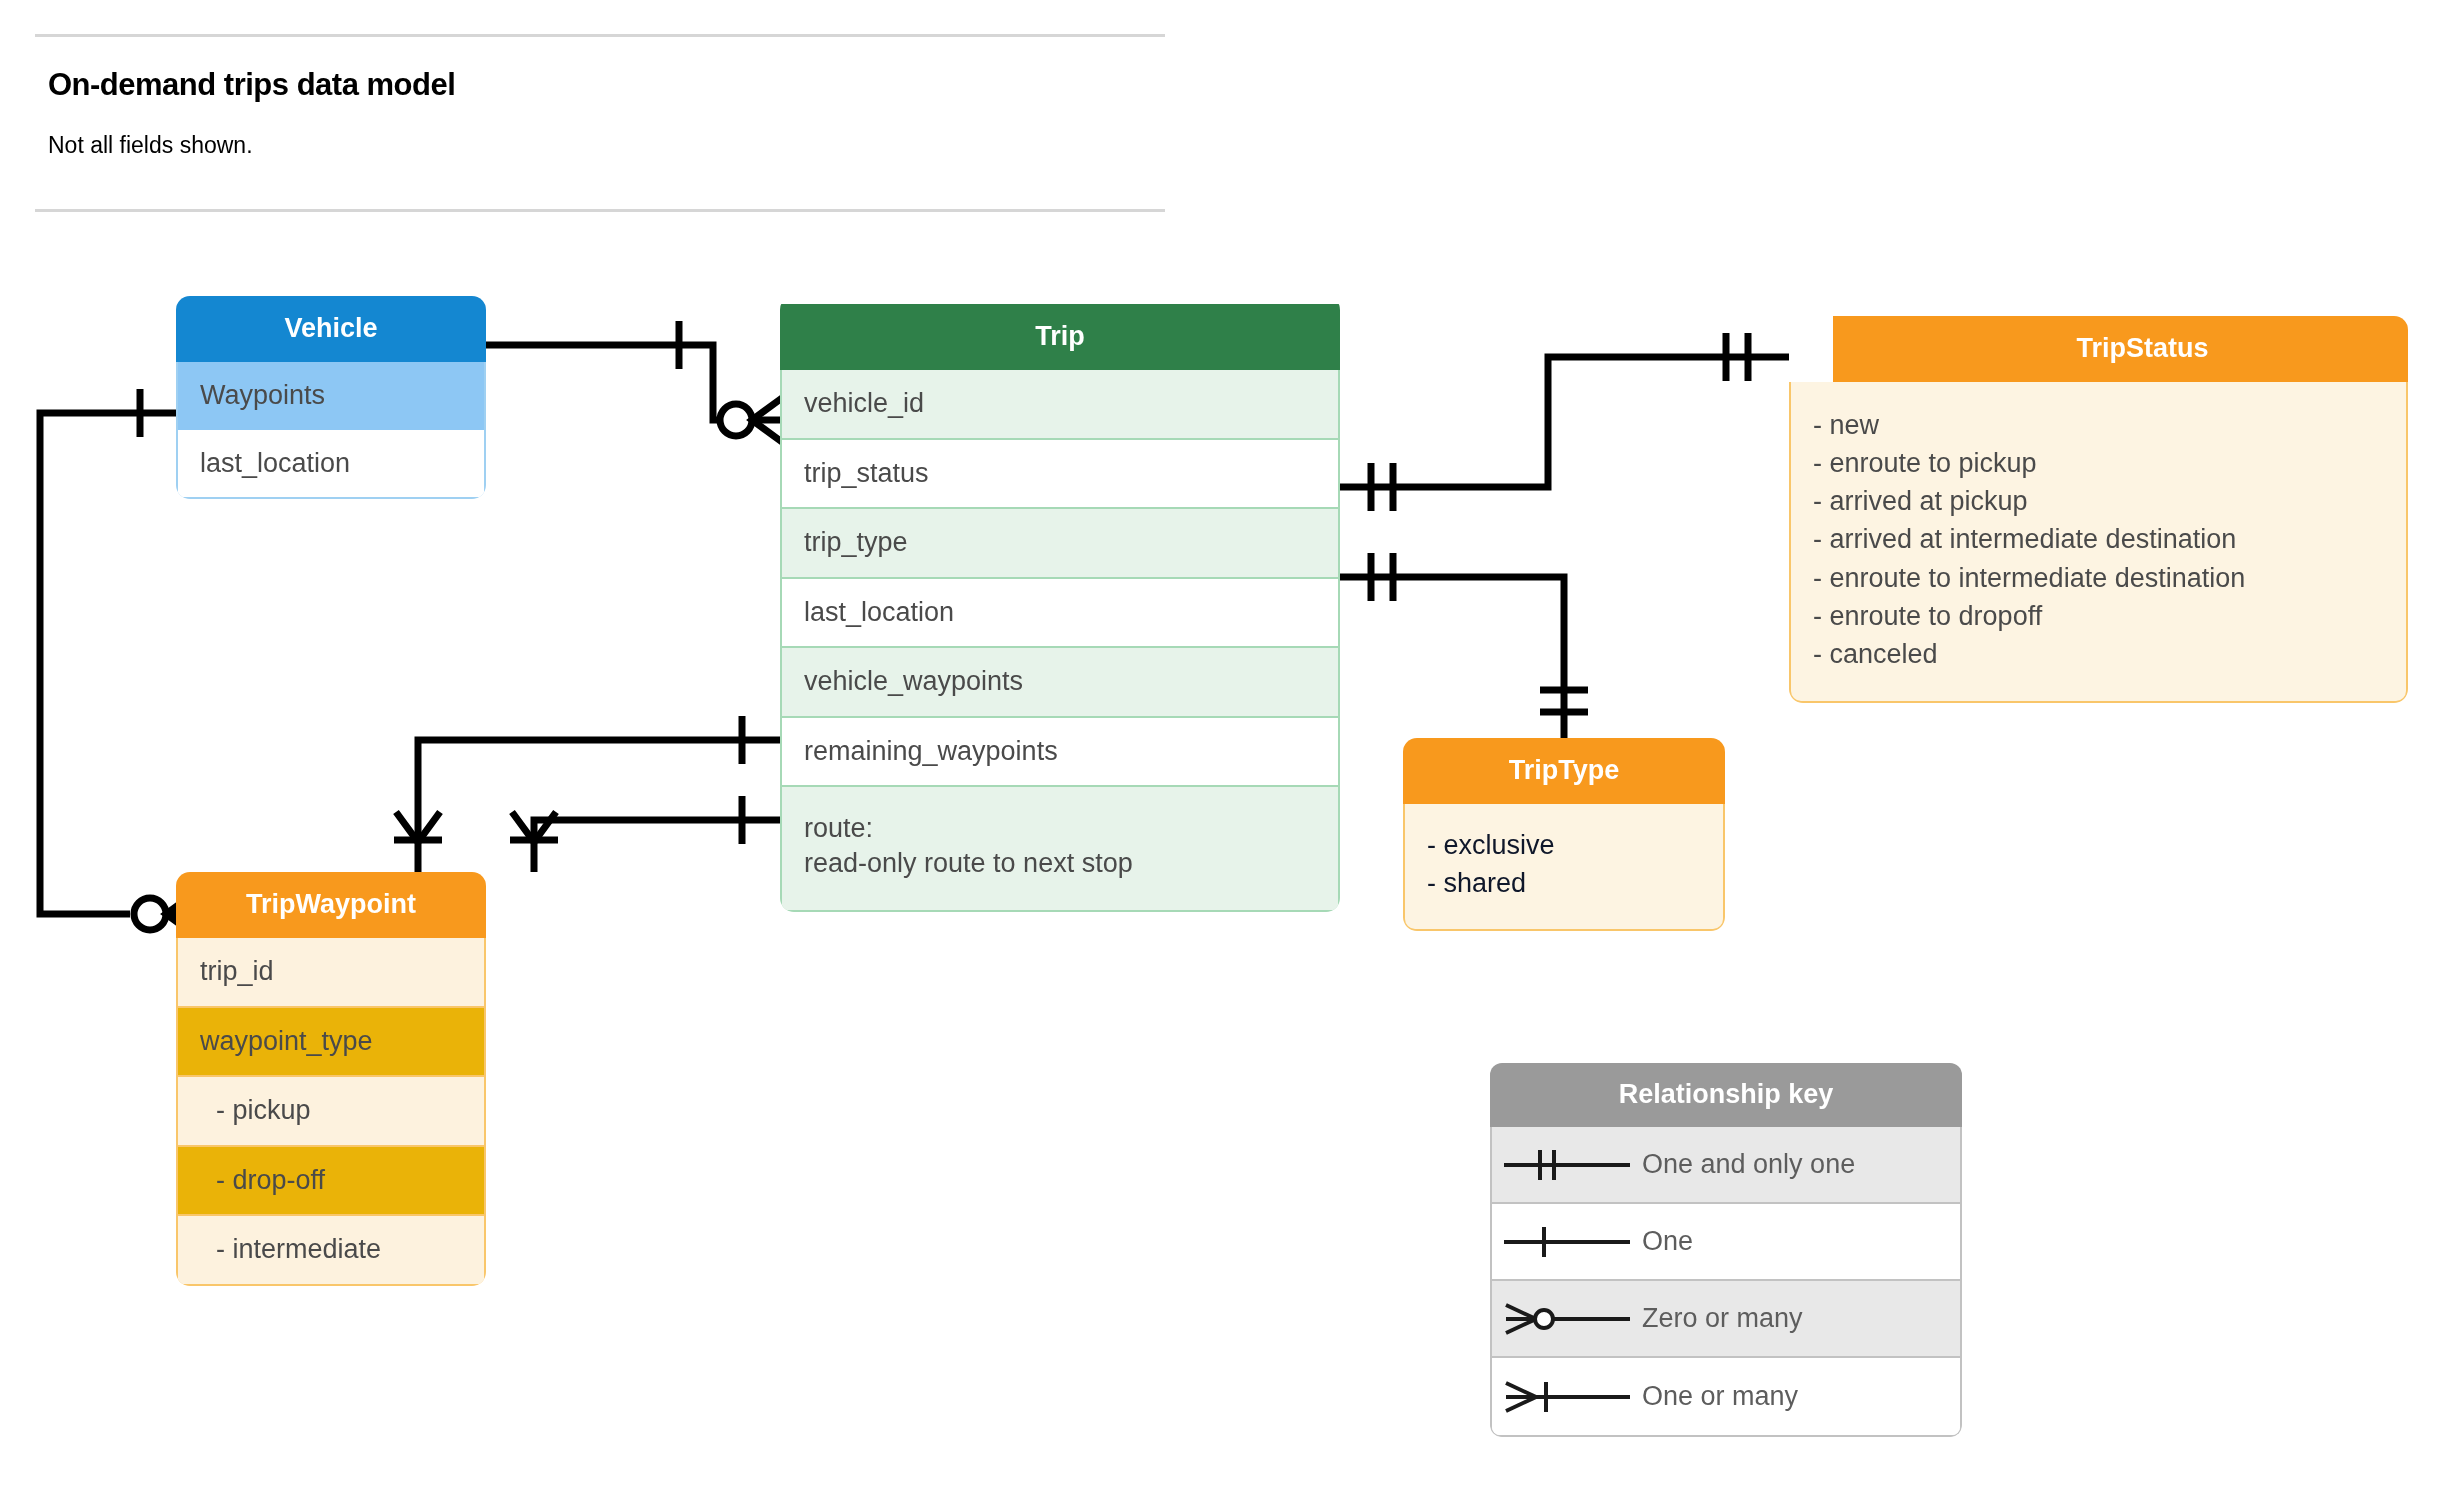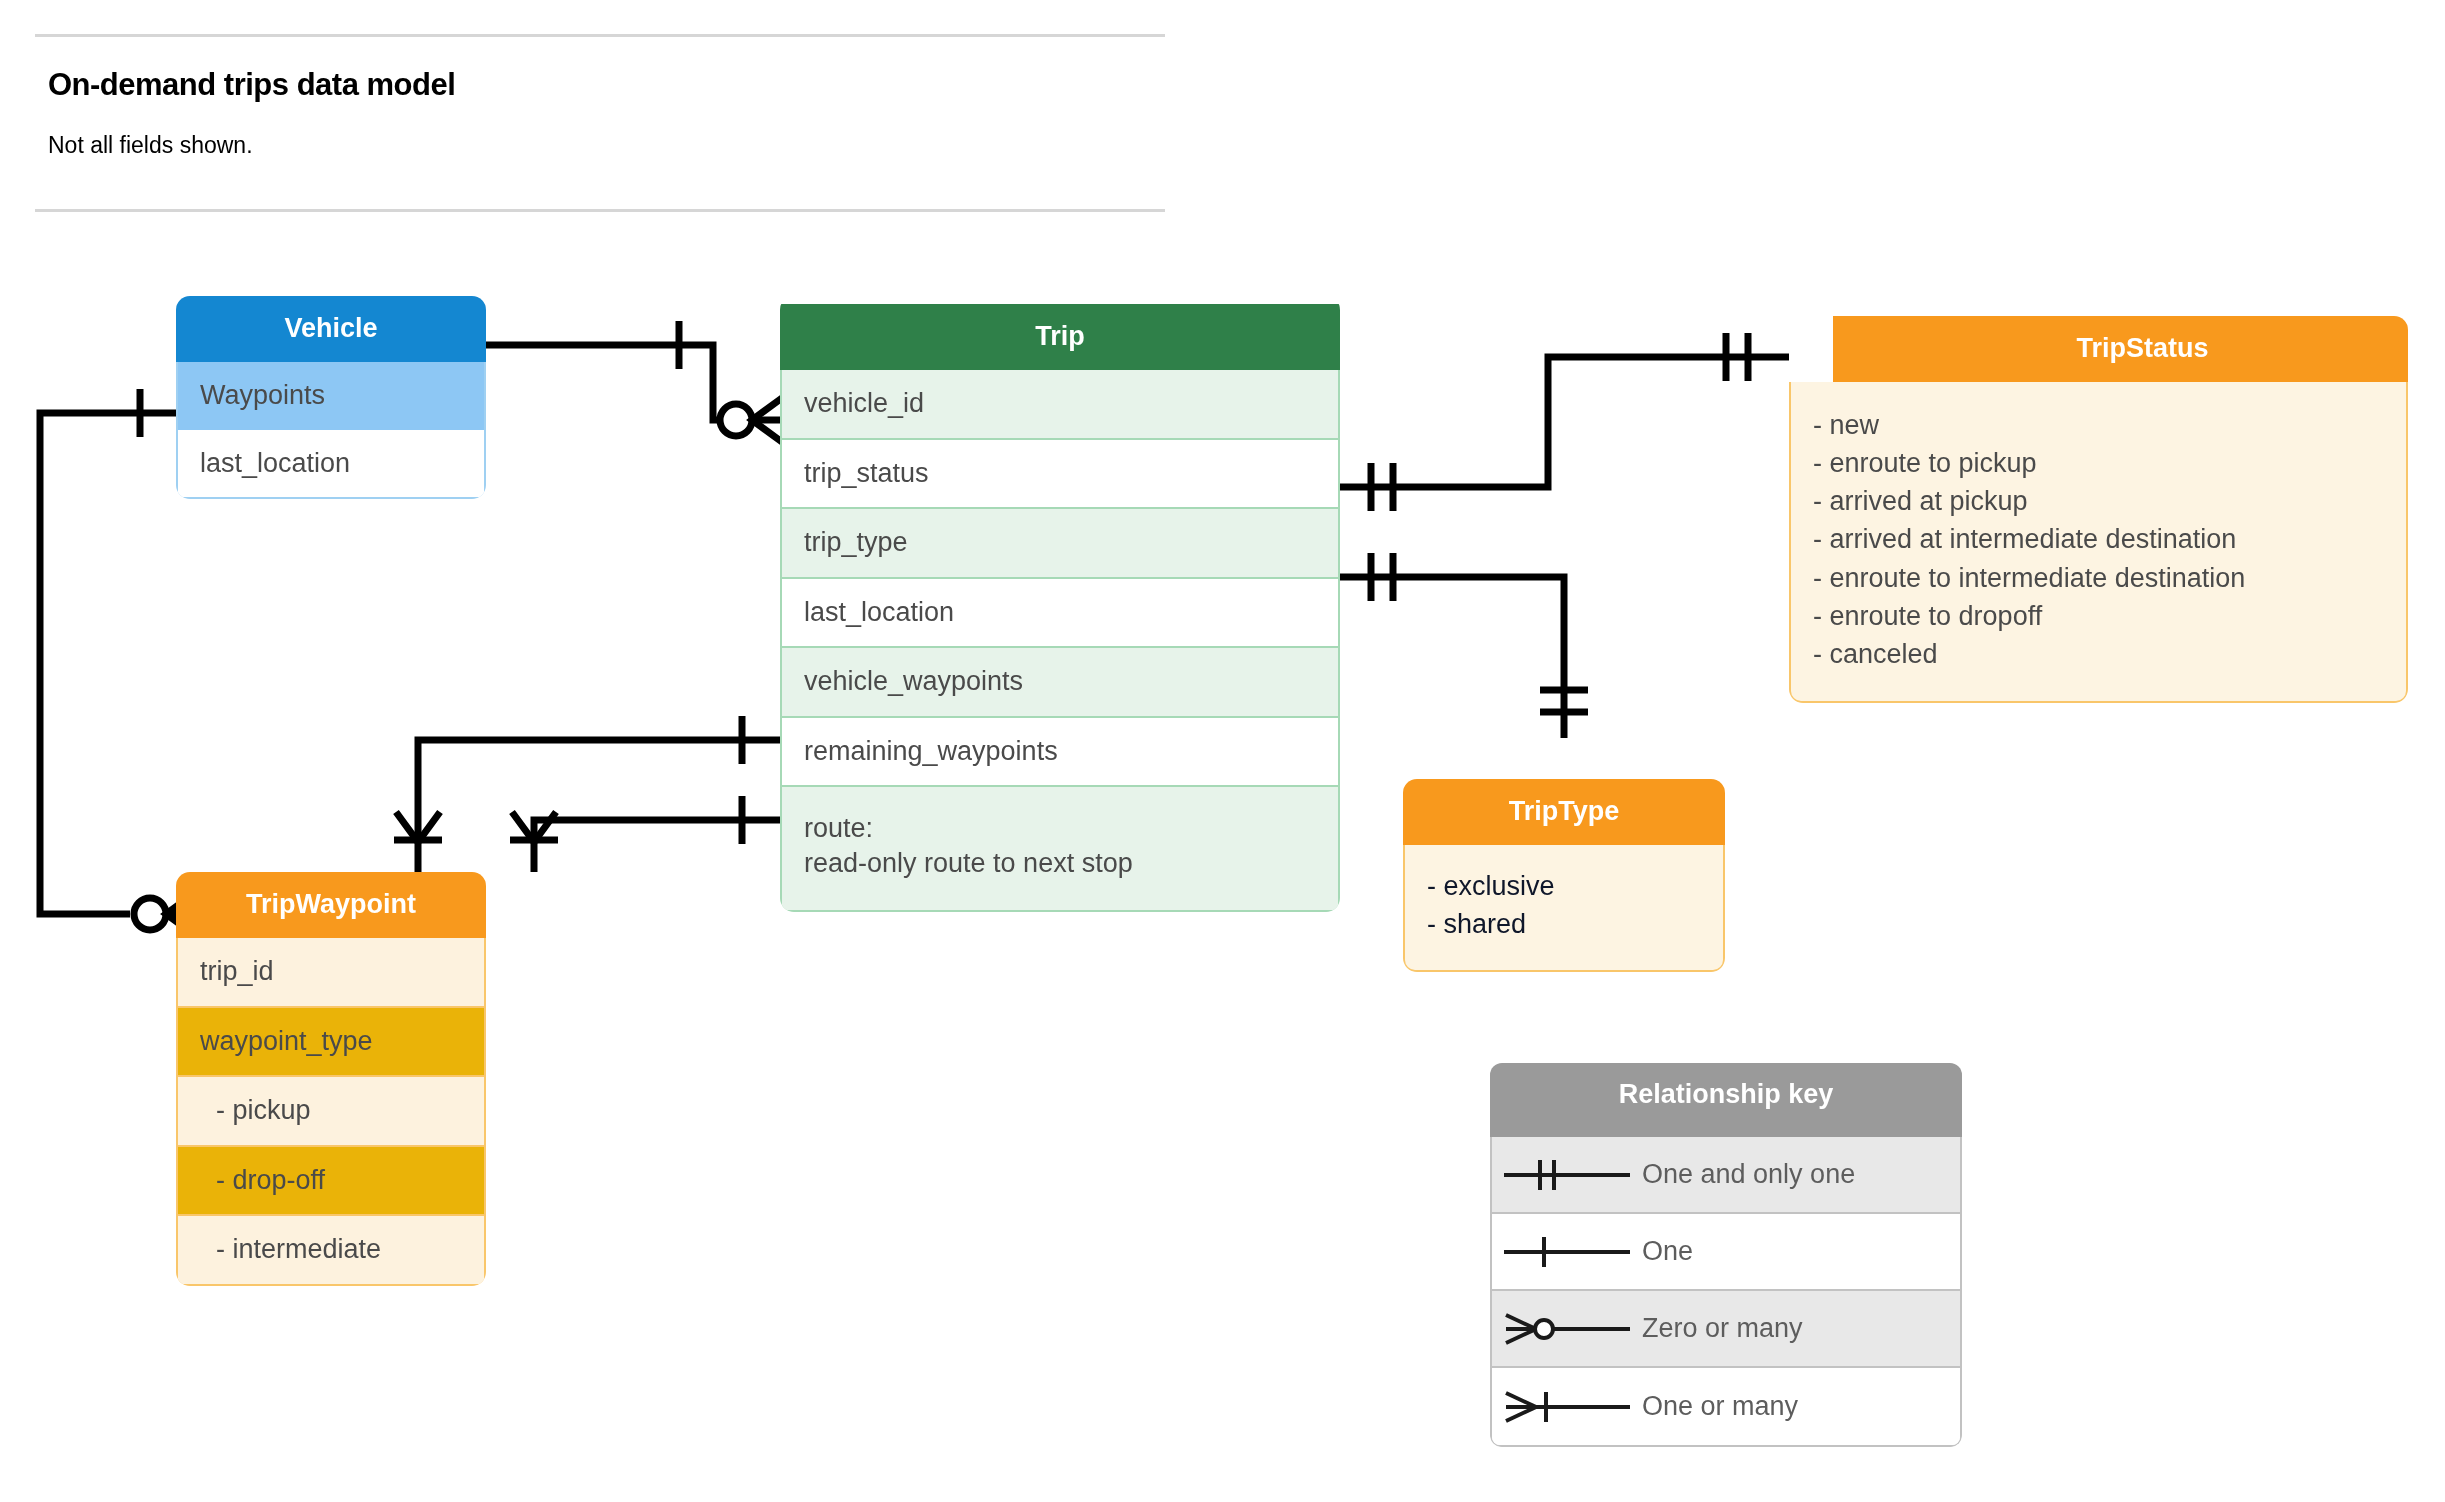--- a/index.html
+++ b/index.html
@@ -119,21 +119,21 @@
   }
   #tripstatus .enum-line {
     font-size: 27px;
     color: #4a4a4a;
     line-height: 1.19;
     padding: 3px 0;
     white-space: nowrap;
   }
 
   
-  #triptype { left: 1403px; top: 738px; width: 322px; margin-top: 41px; }
+  #triptype { left: 1403px; top: 738px; width: 322px; }
   #triptype .entity-title { background: #f8991d; }
   #triptype .entity-body {
     background: #fdf4e2;
     border: 2px solid #f9c66a;
     border-top: none;
     border-radius: 0 0 12px 12px;
     padding: 22px 22px 26px;
   }
   #triptype .enum-line {
     font-size: 27px;
@@ -166,21 +166,21 @@
     border-radius: 12px;
     overflow: hidden;
     box-sizing: border-box;
   }
   #legend .legend-title {
     background: #9a9a9a;
     color: #ffffff;
     font-size: 27px;
     font-weight: bold;
     text-align: center;
-    padding: 18px 8px 29px;
+    padding: 18px 8px 19px;
     line-height: 1;
     white-space: nowrap;
   }
   #legend .legend-body {
     border: 2px solid #c2c2c2;
     border-top: none;
     border-radius: 0 0 10px 10px;
     overflow: hidden;
   }
   .legend-row {

